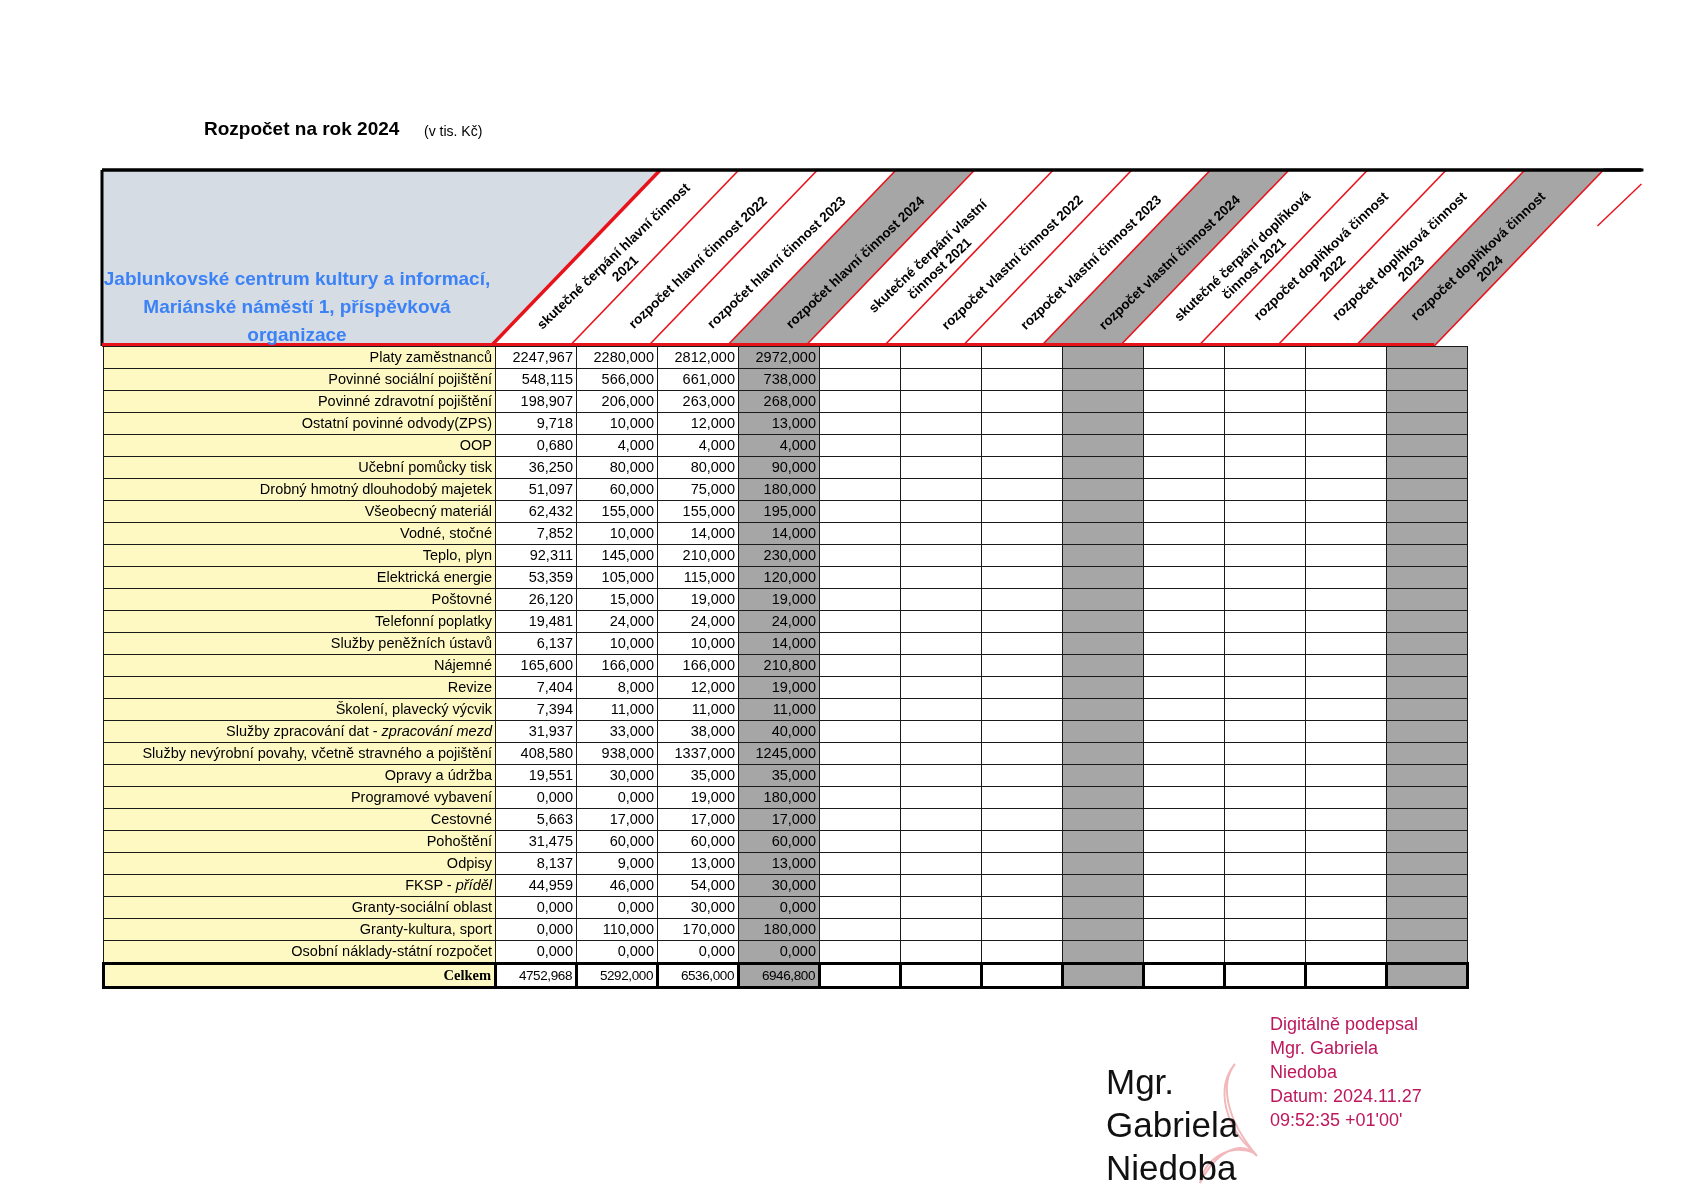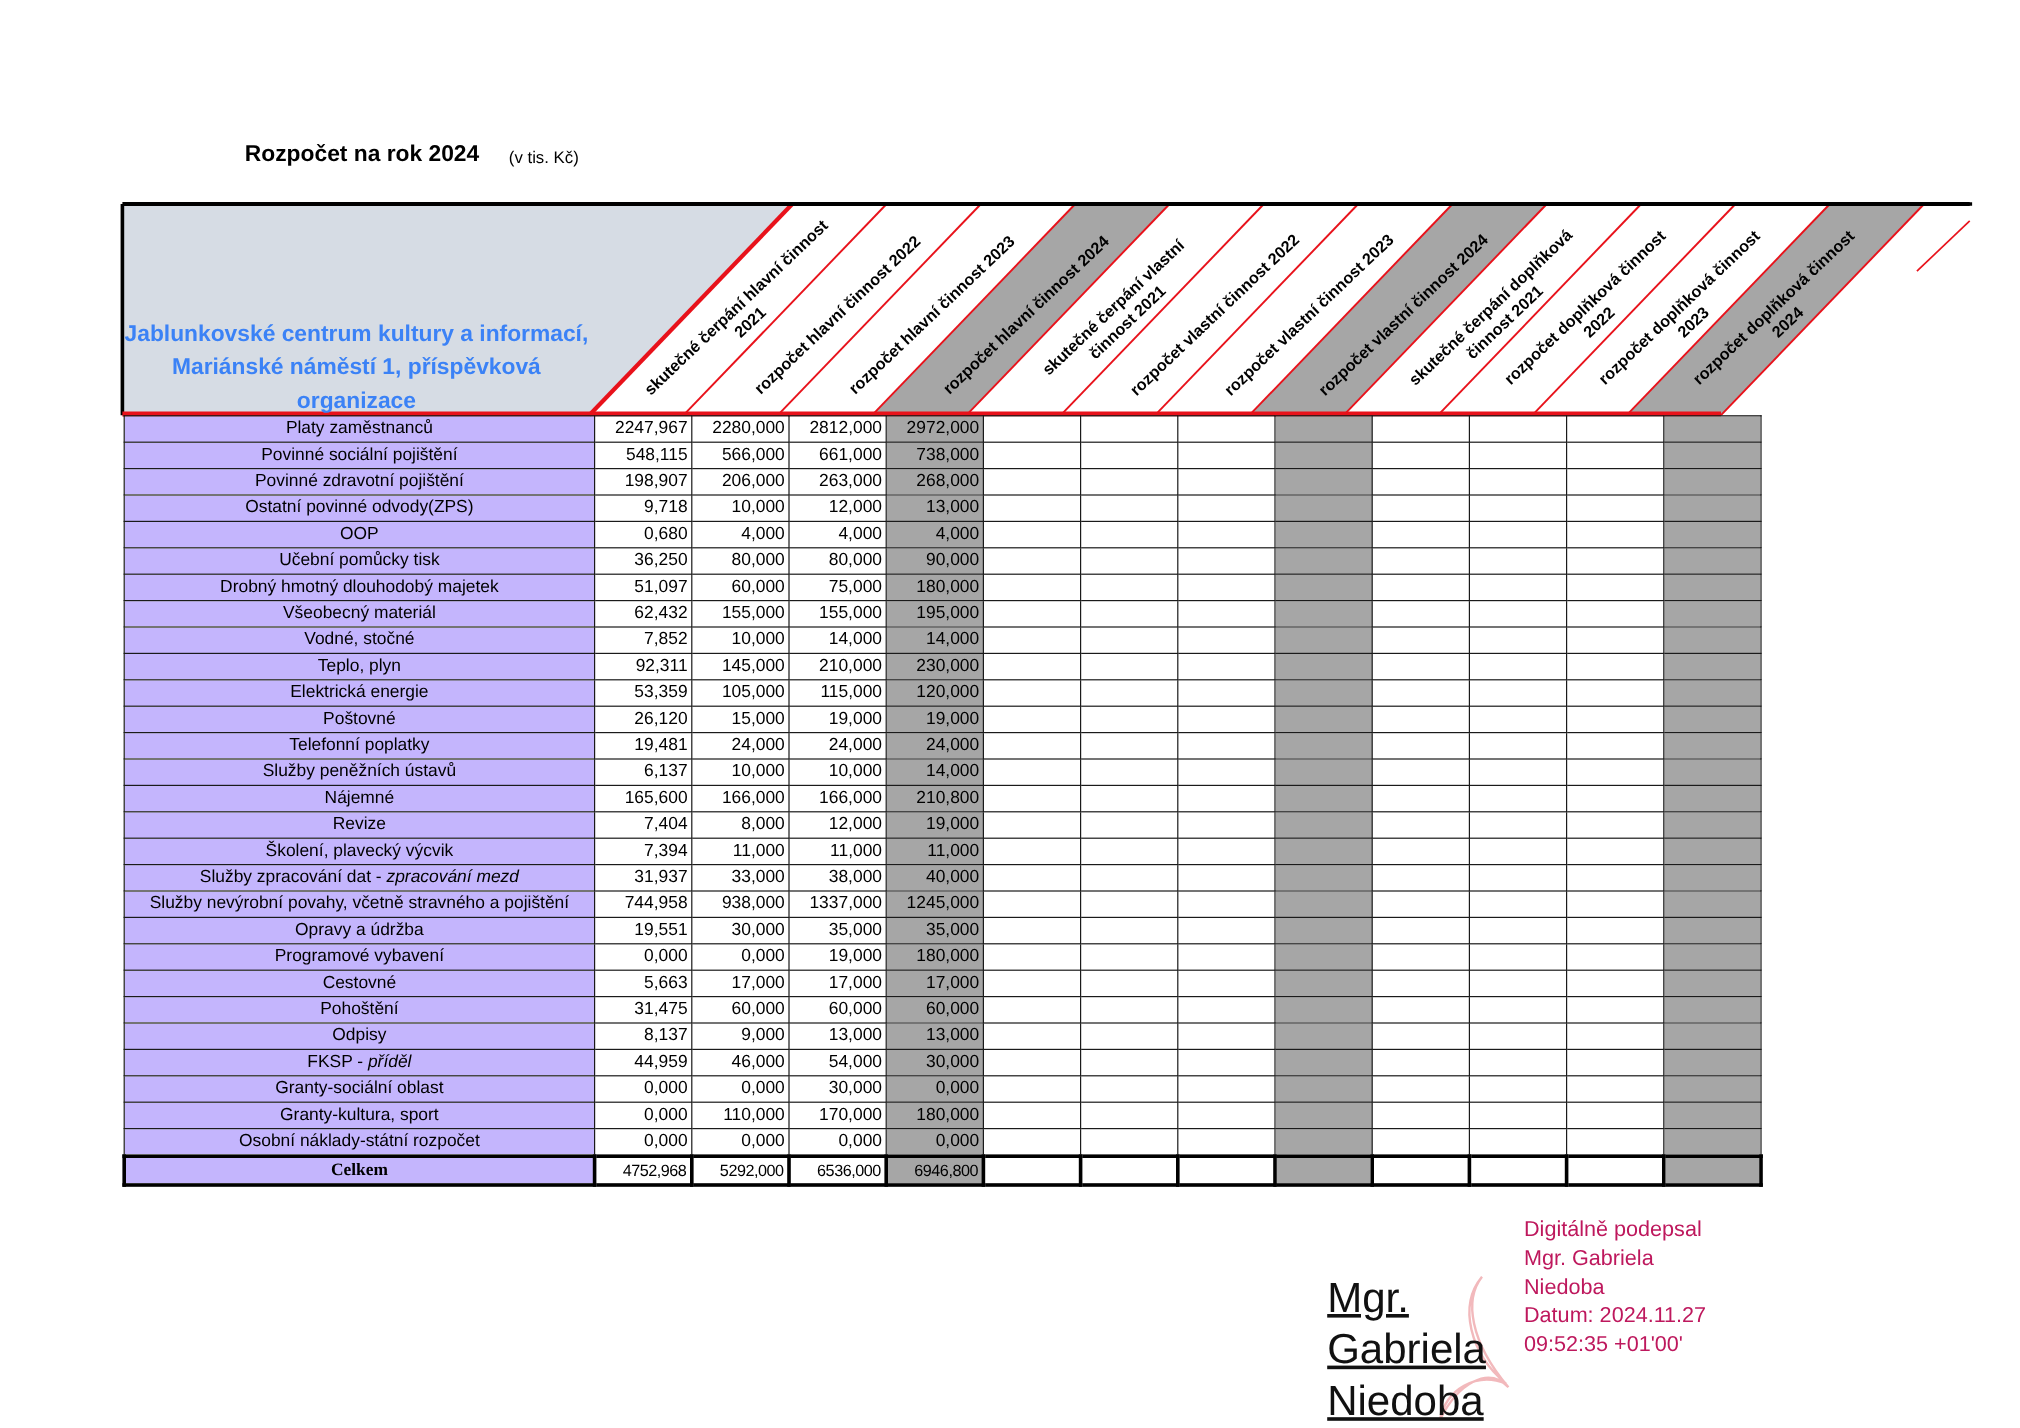--- a/index.html
+++ b/index.html
@@ -9,29 +9,29 @@
   .unit { position:absolute; left:424px; top:123px; font-size:14px; }
 
   #header-svg { position:absolute; left:0; top:0; }
   .org { position:absolute; left:102px; top:265px; width:390px; text-align:center;
          color:#3b82f6; font-weight:bold; font-size:19px; line-height:28px; }
 
   table.budget { position:absolute; left:102px; top:346px; border-collapse:collapse;
                  table-layout:fixed; font-size:14.5px; }
   table.budget td { height:21px; padding:0 3px; border:1.3px solid #1a1a1a;
                     white-space:nowrap; overflow:hidden; line-height:21px; }
-  td.lbl { width:383px; background:#c4b5fd; text-align:center; padding-left:3px; }
+  td.lbl { width:383px; background:#fef9c3; text-align:right; padding-left:3px; }
   td.num { width:72px; background:#fff; text-align:right; }
   td.sh { background:#a6a6a6; }
   tr.total td { border:3.5px solid #000; height:20px; font-family:"Liberation Sans Narrow","Liberation Sans",sans-serif; }
   tr.total td.lbl { font-weight:bold;font-family:Liberation Serif, serif; }
   tr.total td.num { font-size:13.5px; letter-spacing:-0.4px; }
   .it { font-style:italic; }
 
-  .sig-name { position:absolute; left:1106px; top:1060px; font-size:35px; line-height:43px; color:#111;text-decoration:underline; }
+  .sig-name { position:absolute; left:1106px; top:1060px; font-size:35px; line-height:43px; color:#111; }
   .sig-info { position:absolute; left:1270px; top:1012px; font-size:18px; line-height:24px; color:#be185d; }
   .sig-mark { position:absolute; left:1195px; top:1058px; }
 </style>
 </head>
 <body>
 
 <div class="title">Rozpočet na rok 2024</div>
 <div class="unit">(v tis. Kč)</div>
 
 <svg id="header-svg" width="1683" height="360" xmlns="http://www.w3.org/2000/svg">
@@ -384,21 +384,21 @@
         <td class="num"></td>
         <td class="num"></td>
         <td class="num sh"></td>
         <td class="num"></td>
         <td class="num"></td>
         <td class="num"></td>
         <td class="num sh"></td>
       </tr>
       <tr>
         <td class="lbl"><span>Služby nevýrobní povahy, včetně stravného a pojištění</span></td>
-        <td class="num">744,958</td>
+        <td class="num">408,580</td>
         <td class="num">938,000</td>
         <td class="num">1337,000</td>
         <td class="num sh">1245,000</td>
         <td class="num"></td>
         <td class="num"></td>
         <td class="num"></td>
         <td class="num sh"></td>
         <td class="num"></td>
         <td class="num"></td>
         <td class="num"></td>

